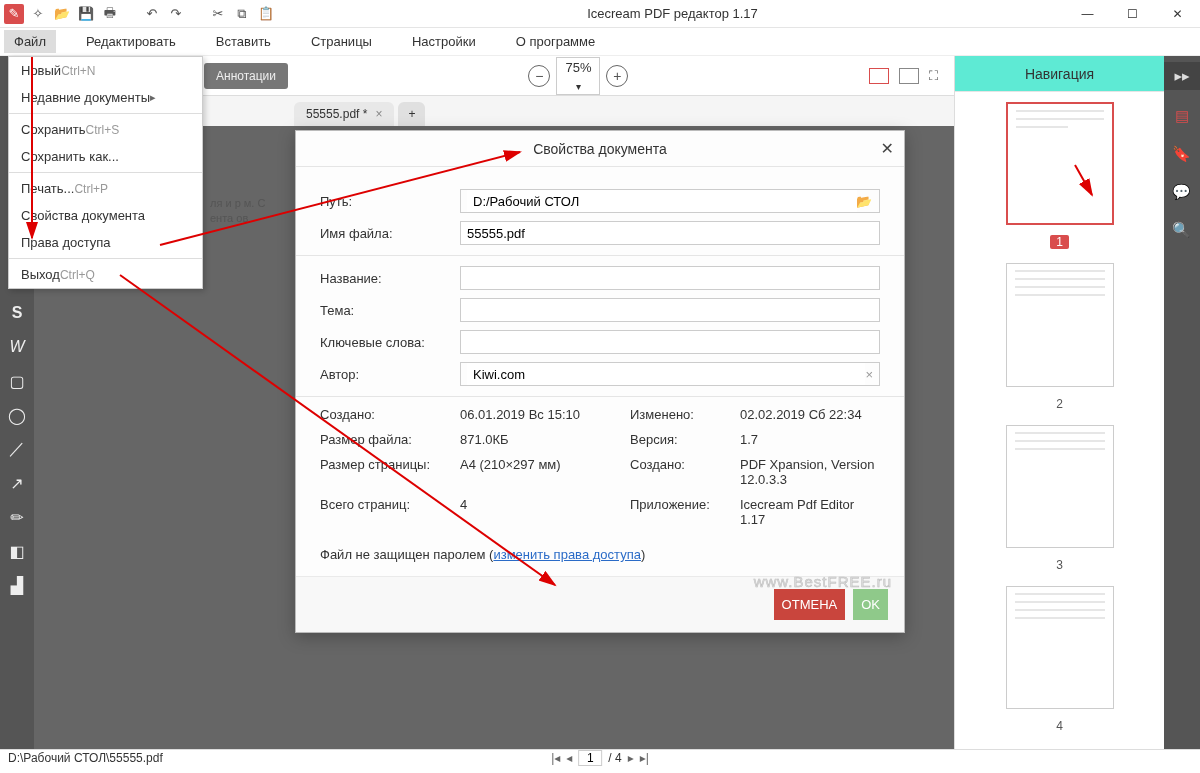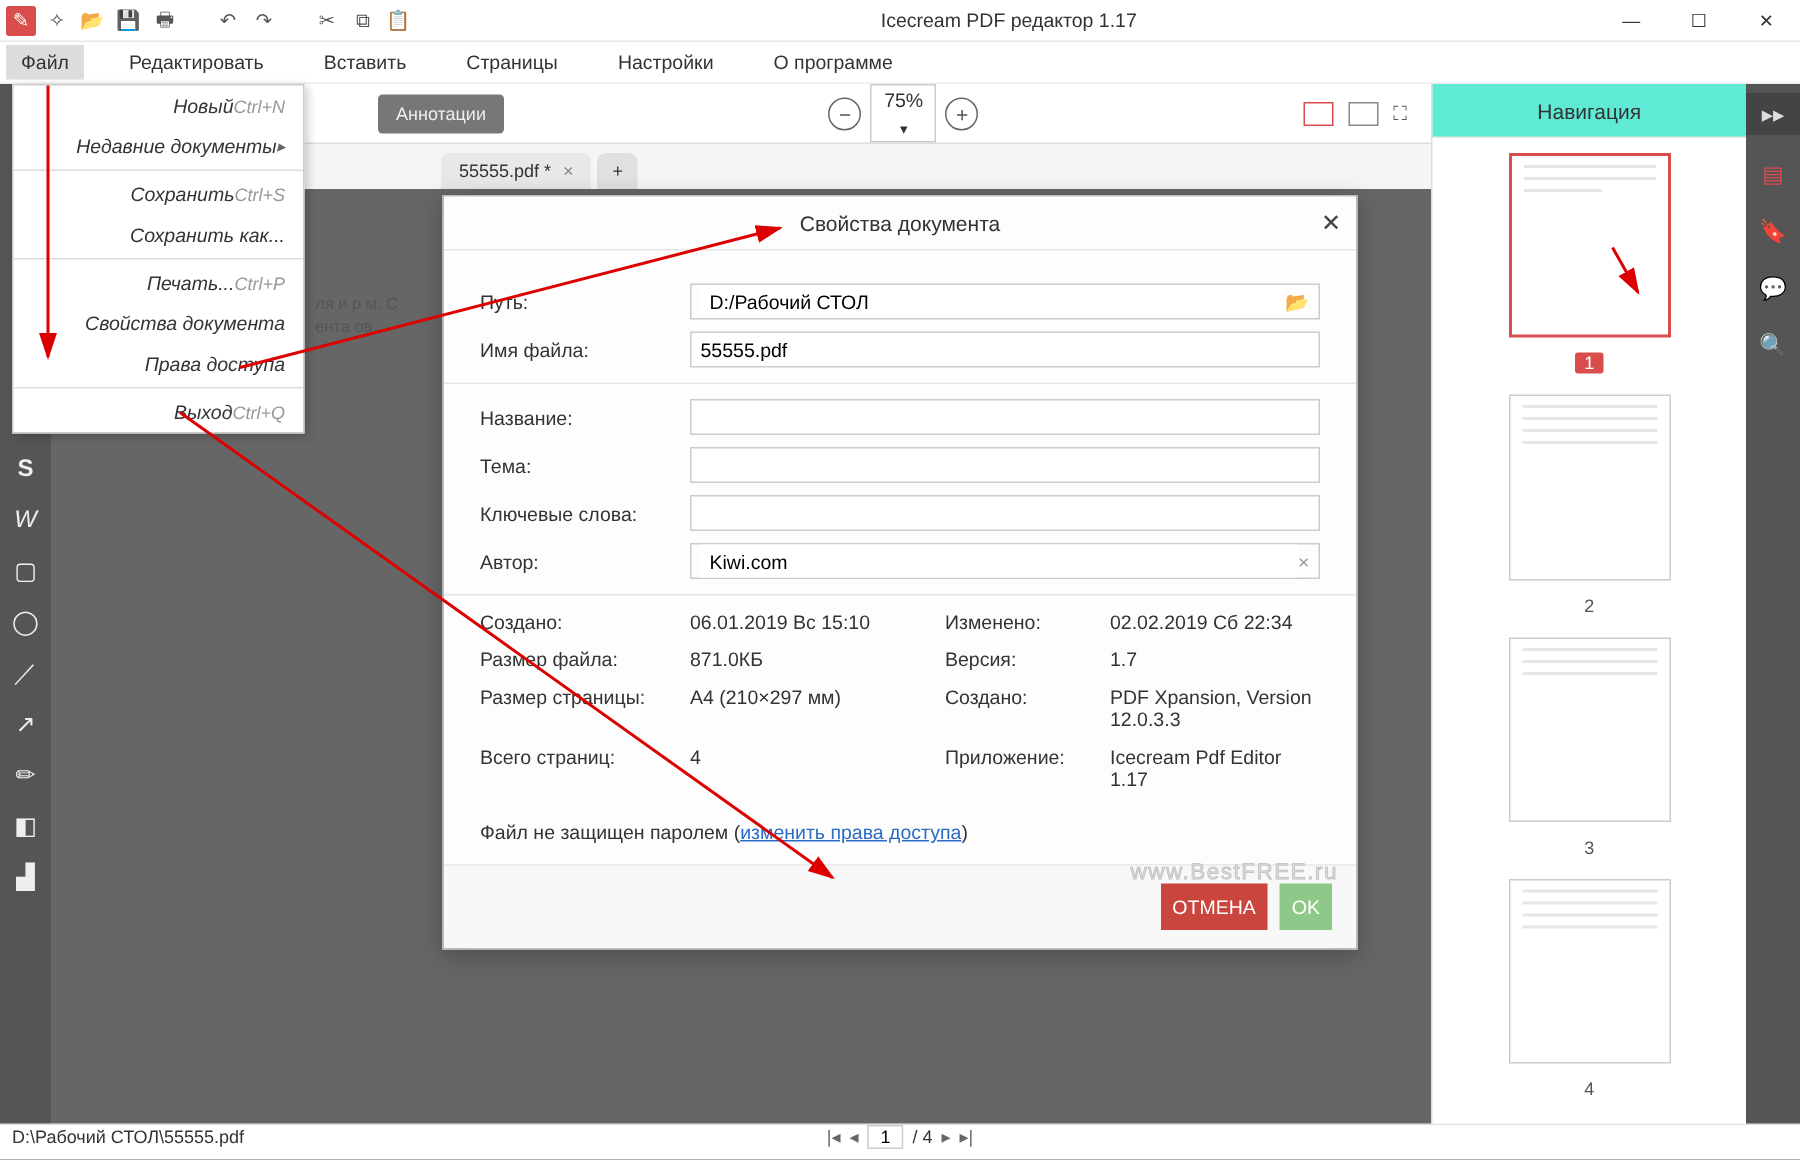--- a/index.html
+++ b/index.html
@@ -11,21 +11,21 @@
 .titlebar .title { flex: 1; text-align: center; font-size: 13px; color: #333; }
 .win-controls { display: flex; }
 .win-btn { width: 45px; height: 28px; display: flex; align-items: center; justify-content: center; font-size: 12px; }
 .menubar { height: 28px; display: flex; align-items: center; padding: 0 4px; gap: 20px; border-bottom: 1px solid #eee; }
 .menu-item { padding: 4px 10px; font-size: 13px; color: #333; }
 .menu-item.active { background: #ddd; }
 .workspace { position: relative; height: calc(773px - 28px - 28px - 24px); display: flex; }
 .left-sidebar { width: 34px; background: #555; display: flex; flex-direction: column; align-items: center; padding-top: 6px; gap: 8px; }
 .ls-btn { width: 26px; height: 26px; display: flex; align-items: center; justify-content: center; color: #eee; font-size: 16px; }
 .center { flex: 1; display: flex; flex-direction: column; background: #f5f5f5; position: relative; }
-.toolbar-row { height: 40px; display: flex; align-items: center; padding: 0 10px; gap: 14px; background: #fff; border-bottom: 1px solid #ddd; margin-left: 48px;}
+.toolbar-row { height: 40px; display: flex; align-items: center; padding: 0 10px; gap: 14px; background: #fff; border-bottom: 1px solid #ddd;}
 .tab-label { display: inline-block; background: #777; color: #eee; padding: 6px 12px; border-radius: 3px; font-size: 12px; margin-left: 160px;}
 .zoom-ctl { margin-left: auto; margin-right: auto; display: flex; align-items: center; gap: 6px; }
 .zoom-btn { width: 22px; height: 22px; border: 1.5px solid #666; border-radius: 50%; display: flex; align-items: center; justify-content: center; font-size: 14px; color: #555;}
 .zoom-val { padding: 2px 8px; border: 1px solid #ccc; display: flex; align-items: center; gap: 6px; flex-direction: column; }
 .layout-icons { display: flex; gap: 10px; margin-right: 6px; }
 .li-btn { width: 20px; height: 16px; border: 1.5px solid #d94d4d; }
 .doc-tabs { height: 30px; display: flex; align-items: flex-end; padding-left: 260px; gap: 4px;}
 .doc-tab { background: #e8e8e8; padding: 5px 12px; border-radius: 6px 6px 0 0; display: flex; align-items: center; gap: 8px; font-size: 12px;}
 .doc-tab .x { color: #888; }
 .doc-tab.add { padding: 5px 10px; background: #e0e0e0;}
@@ -41,21 +41,21 @@
 .rs-btn { width: 24px; height: 24px; display: flex; align-items: center; justify-content: center; color: #ddd; font-size: 15px; }
 .rs-btn.active { color: #d94d4d; }
 .statusbar { height: 16px; background: #fff; border-top: 1px solid #ddd; display: flex; align-items: center; padding: 0 8px; font-size: 12px;}
 .status-path { flex: 0 0 auto; }
 .pager { position: absolute; left: 50%; transform: translateX(-50%); display: flex; align-items: center; gap: 6px;}
 .pager .nav { font-size: 12px; color: #666; }
 .pager input { width: 24px; text-align: center; border: 1px solid #ccc; font-size: 12px;}
 
 
 .dropdown { position: absolute; left: 8px; top: 56px; width: 195px; background: #fff; border: 1px solid #ccc; box-shadow: 2px 2px 6px rgba(0,0,0,0.2); z-index: 30; }
-.dd-item { display: flex; justify-content: flex-end; align-items: center; padding: 6px 12px; font-size: 13px; font-style: italic; }
+.dd-item { display: flex; justify-content: flex-start; align-items: center; padding: 6px 12px; font-size: 13px; }
 .dd-item .shortcut { color: #999; font-size: 12px;}
 .dd-sep { height: 1px; background: #ddd; margin: 2px 0;}
 .dd-item .sub { color: #666; font-size: 11px;}
 
 
 .dialog { position: absolute; left: 295px; top: 130px; width: 610px; background: #fdfdfd; border: 1px solid #bbb; box-shadow: 0 4px 16px rgba(0,0,0,0.25); z-index: 40;}
 .dlg-title { height: 36px; display: flex; align-items: center; justify-content: center; position: relative; font-size: 14px; border-bottom: 1px solid #e5e5e5;}
 .dlg-close { position: absolute; right: 10px; top: 8px; font-size: 16px; color: #444;}
 .dlg-body { padding: 14px 24px; }
 .dlg-row { display: flex; align-items: center; margin: 8px 0; }

